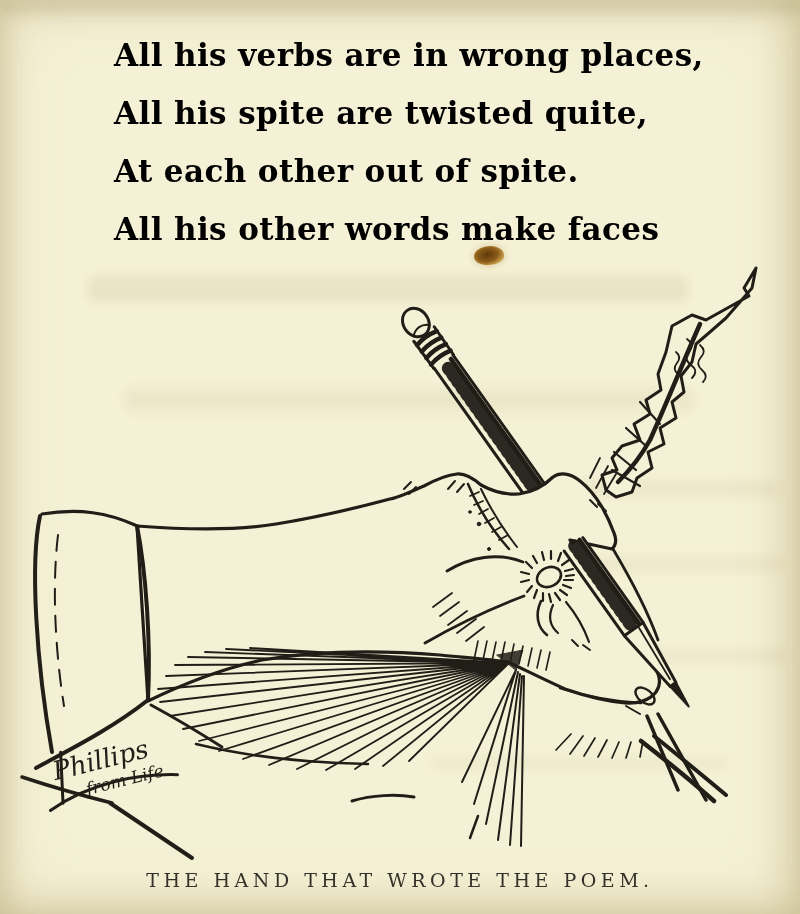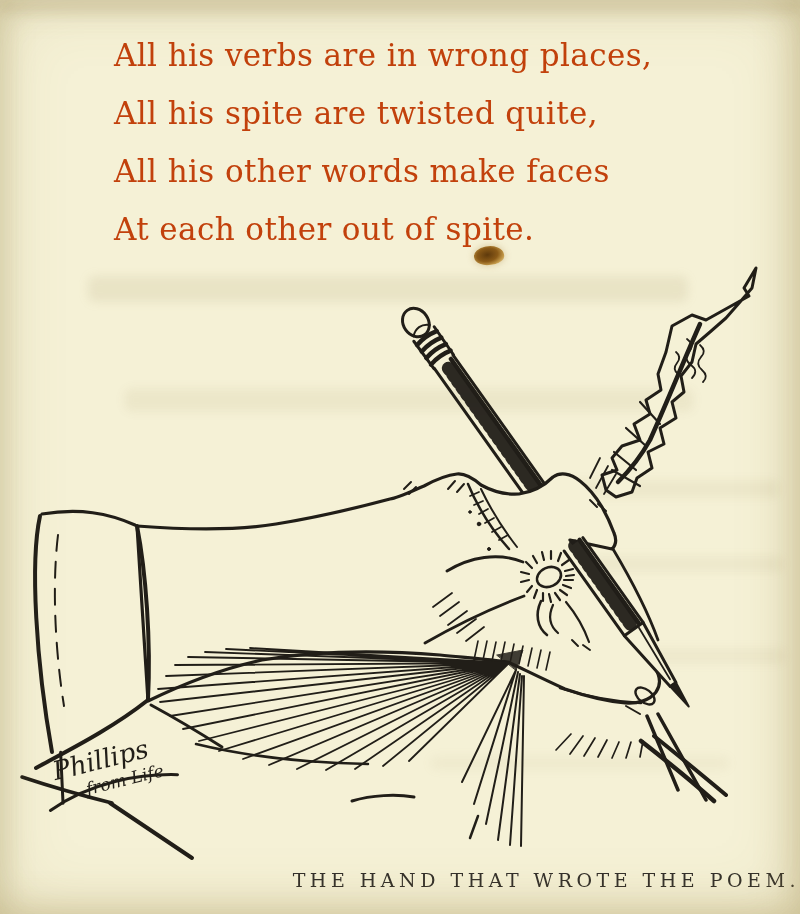--- a/index.html
+++ b/index.html
@@ -28,26 +28,26 @@
   }
   .stain{
     position:absolute;left:474px;top:246px;width:30px;height:19px;
     background:radial-gradient(ellipse at 45% 45%, #5f3a0c 0%, #8a5a17 45%, #c49a4a 72%, rgba(196,154,74,0) 100%);
     border-radius:55% 70% 45% 65%;
     transform:rotate(-10deg);
     box-shadow:0 0 7px rgba(160,118,42,.35);
   }
   .poem{
     position:absolute;left:114px;top:26px;
-    font-size:31px;color:#c2410c;letter-spacing:.4px;
+    font-size:31px;color:#000000;letter-spacing:.4px;font-weight:bold;
   }
   .poem .line{height:58px;line-height:58px;white-space:nowrap;}
   .caption{
     position:absolute;top:869px;left:0;width:100%;
-    text-align:right;font-size:19px;letter-spacing:4.5px;
+    text-align:center;font-size:19px;letter-spacing:4.5px;
     color:var(--ink-soft);white-space:nowrap;
   }
   svg{position:absolute;left:0;top:0;}
   .ink{stroke:var(--ink);fill:none;stroke-linecap:round;stroke-linejoin:round;}
   .fillpaper{fill:var(--paper);stroke:var(--ink);stroke-linecap:round;stroke-linejoin:round;}
   .fillink{fill:var(--ink);stroke:var(--ink);stroke-linecap:round;stroke-linejoin:round;}
   .sig{font-family:"DejaVu Serif","Liberation Serif",serif;font-style:italic;fill:var(--ink);}
 </style>
 </head>
 <body>
@@ -60,22 +60,22 @@
 <div class="ghost" style="left:588px;top:556px;width:196px;height:16px;opacity:.65;"></div>
 <div class="ghost" style="left:600px;top:648px;width:186px;height:16px;opacity:.6;"></div>
 <div class="ghost" style="left:430px;top:756px;width:300px;height:14px;opacity:.5;"></div>
 <div class="ghost" style="left:0;top:0;width:800px;height:14px;opacity:.9;border-radius:0;"></div>
 
 <div class="stain"></div>
 
 <div class="poem">
   <div class="line">All his verbs are in wrong places,</div>
   <div class="line">All his spite are twisted quite,</div>
+  <div class="line">At each other out of spite.</div>
   <div class="line">All his other words make faces</div>
-  <div class="line">At each other out of spite.</div>
 </div>
 
 <svg width="800" height="914" viewBox="0 0 800 914">
 
   <g>
     <path class="fillpaper" stroke-width="3" d="M756,268 L744,288 L749,296 L706,320 L692,315 L672,326
       L666,352 L658,374 L661,390 L646,400 L650,414 L634,424 L640,440 L622,446 L612,458 L617,470
       L602,475 L606,490 L616,497 L632,492 L637,478 L652,468 L648,452 L664,444 L660,428 L676,418
       L672,402 L684,392 L681,376 L692,362 L696,344 L710,332 L726,318 L740,302 L752,288 Z"></path>
     <path class="ink" stroke-width="4.5" d="M700,324 C684,360 668,400 650,440 C640,458 630,470 618,482"></path>

